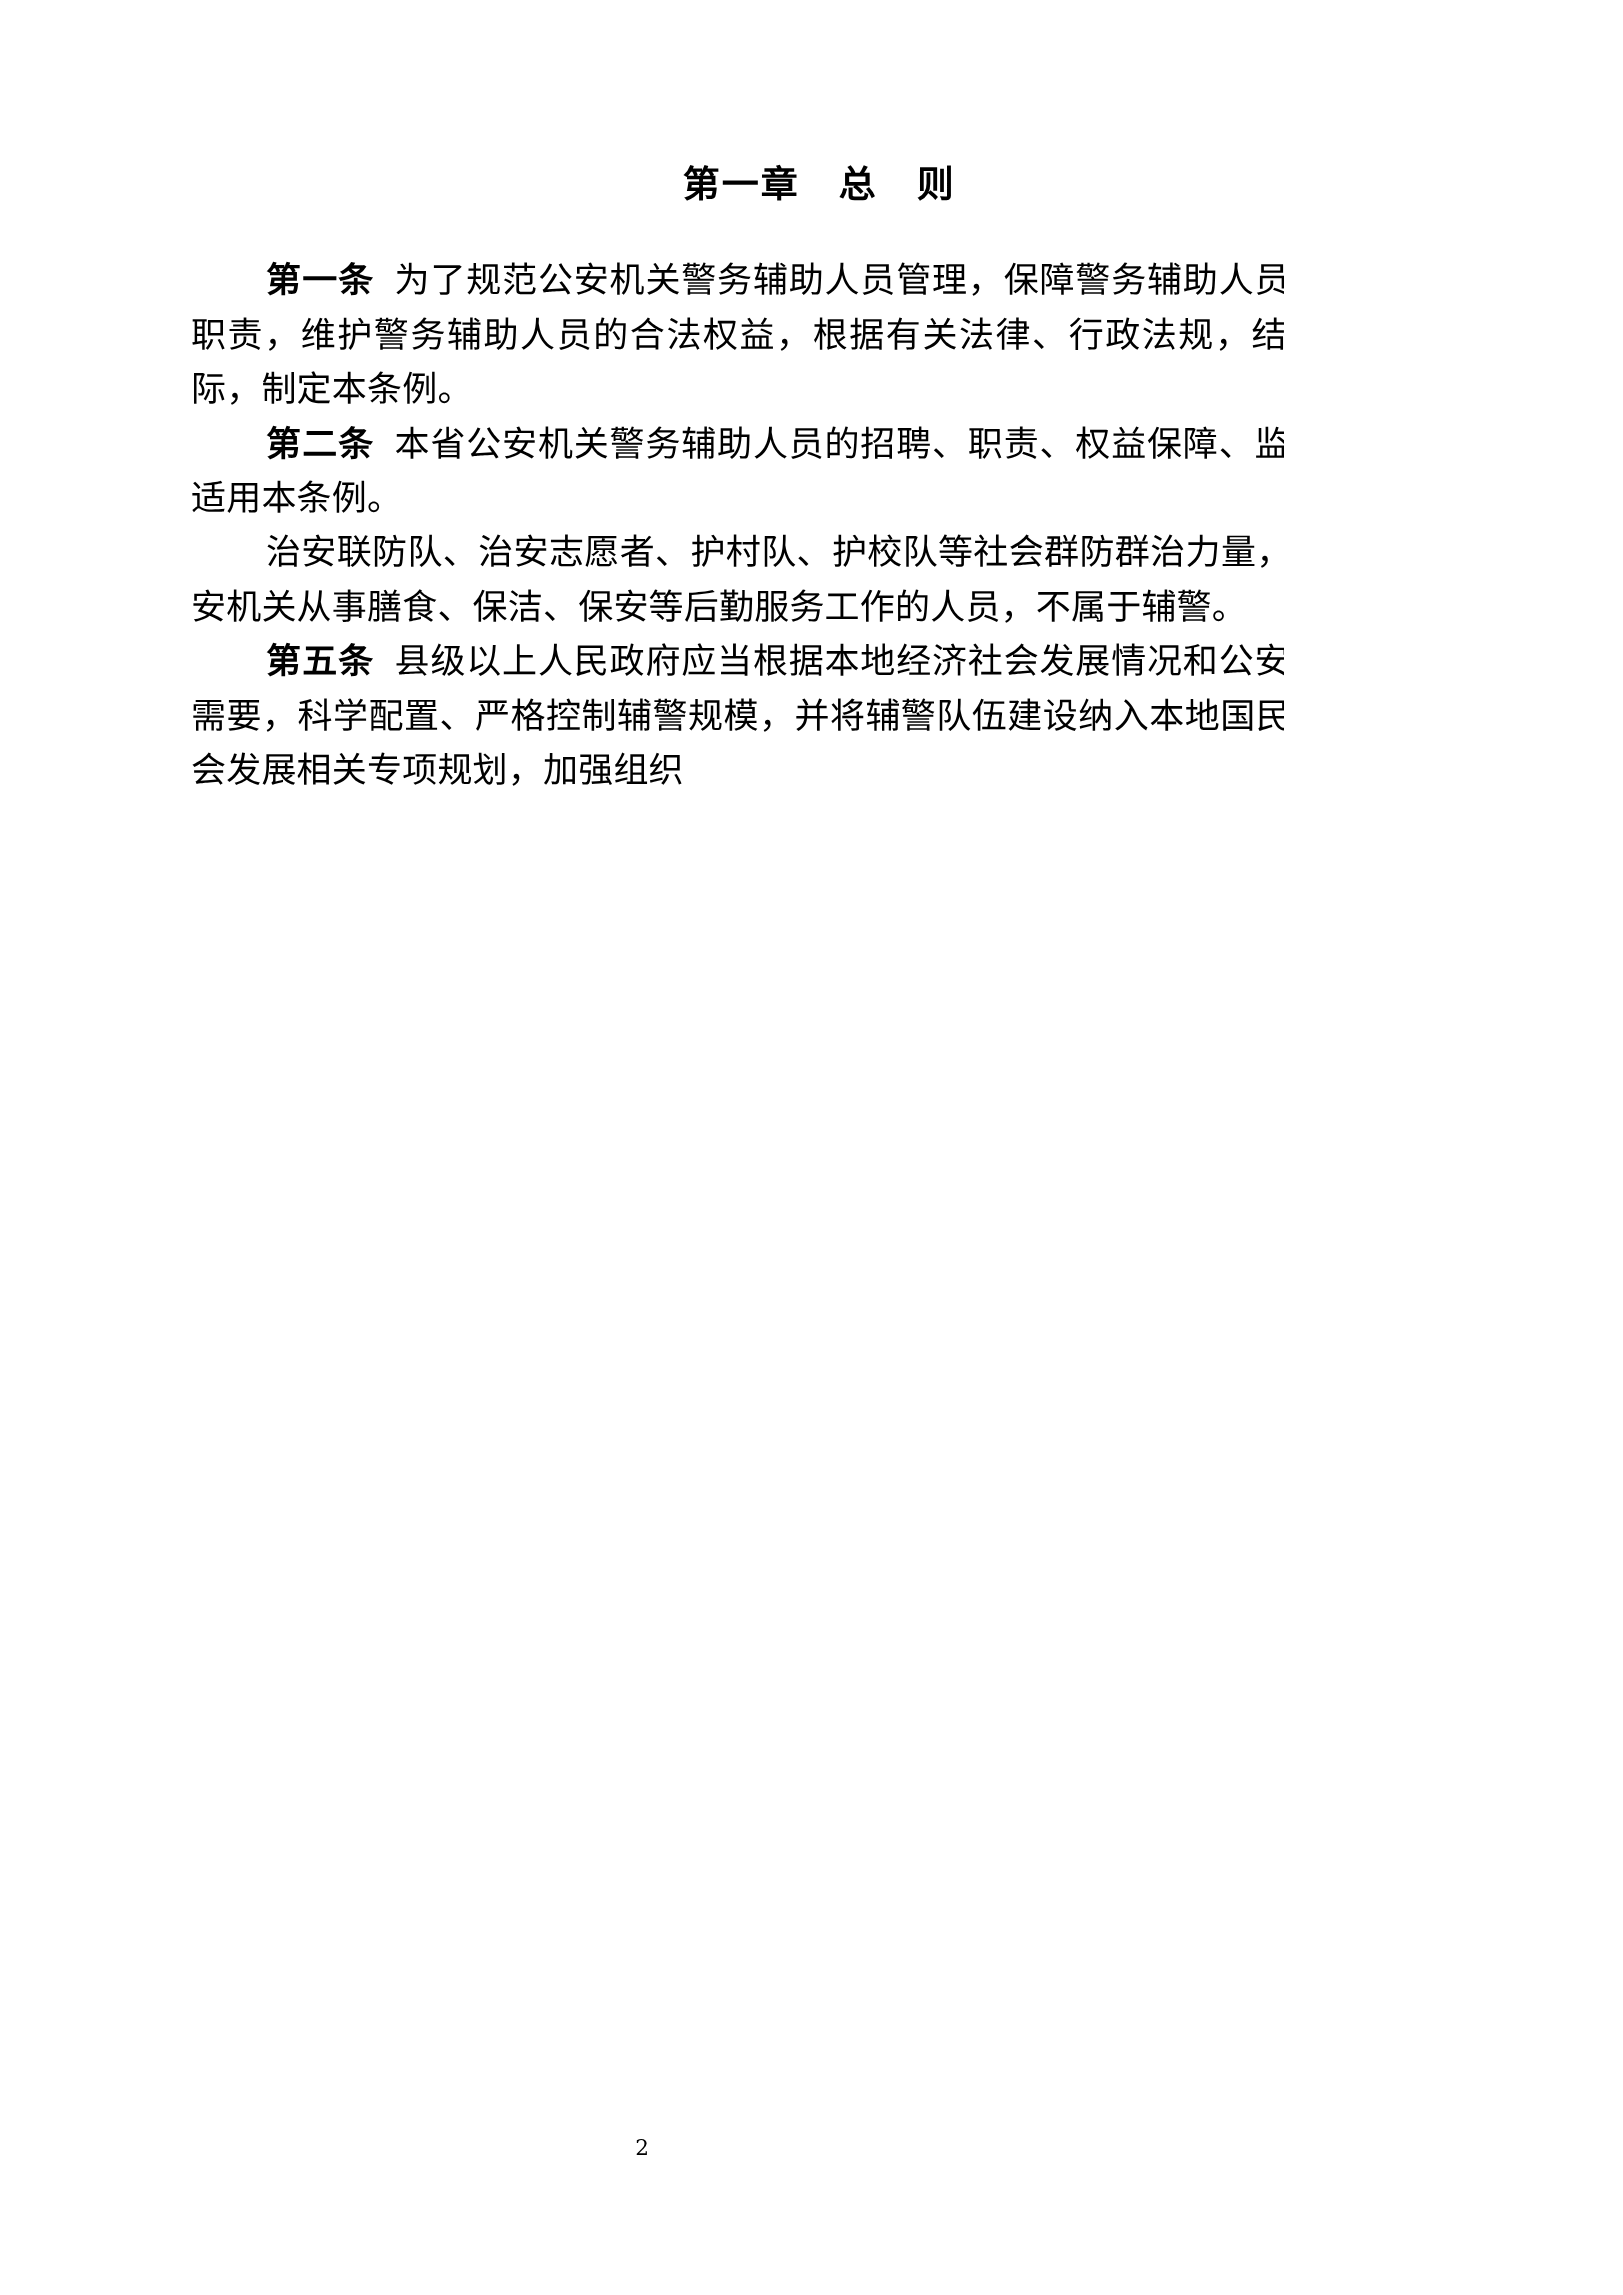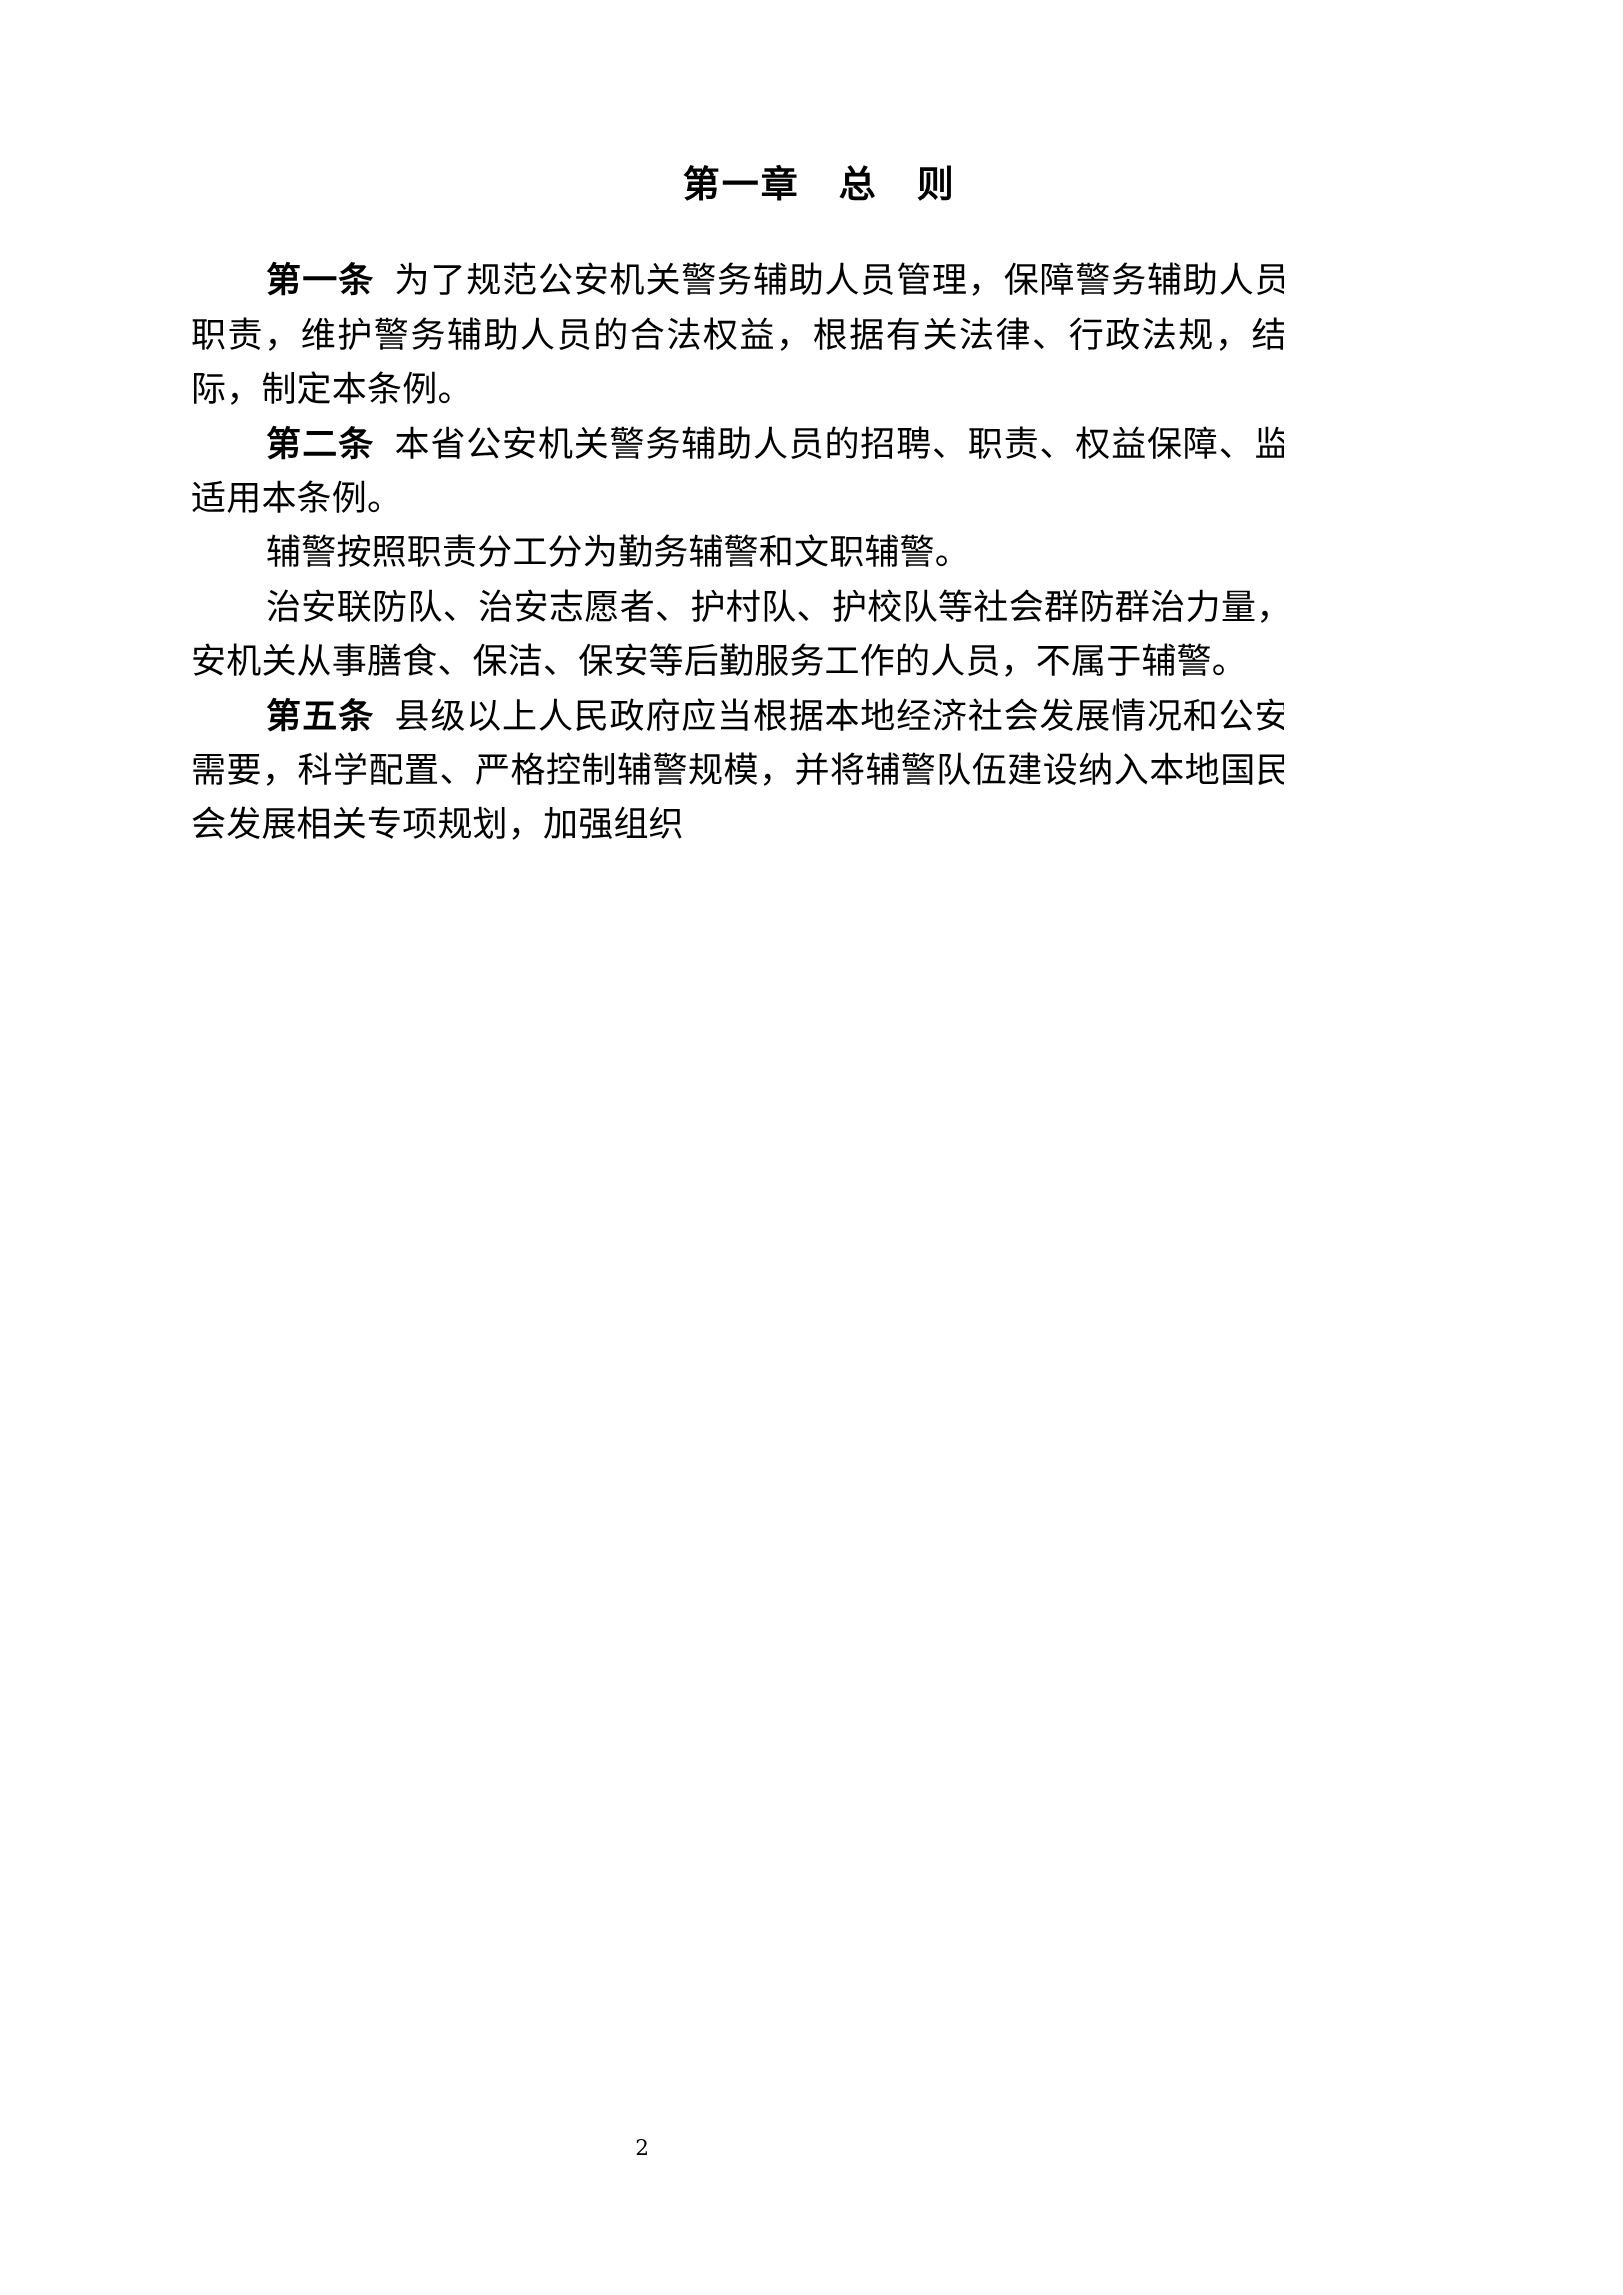--- a/index.html
+++ b/index.html
@@ -78,23 +78,20 @@
 
     <p class="para">
       <span class="art-no">第一条</span><span class="gap"></span><span>为了规范公安机关警务辅助人员管理，保障警务辅助人员依法履行职责，维护警务辅助人员的合法权益，根据有关法律、行政法规，结合本省实际，制定本条例。</span>
     </p>
 
     <p class="para">
       <span class="art-no">第二条</span><span class="gap"></span><span>本省公安机关警务辅助人员的招聘、职责、权益保障、监督管理等适用本条例。</span>
     </p>
 
 
-    <p class="para">
-      <span>辅警按照职责分工分为勤务辅警和文职辅警。</span>
-    </p>
 
     <p class="para">
       <span>治安联防队、治安志愿者、护村队、护校队等社会群防群治力量，以及在公安机关从事膳食、保洁、保安等后勤服务工作的人员，不属于辅警。</span>
     </p>
 
 
 
     <p class="para">
       <span class="art-no">第五条</span><span class="gap"></span><span>县级以上人民政府应当根据本地经济社会发展情况和公安工作实际需要，科学配置、严格控制辅警规模，并将辅警队伍建设纳入本地国民经济和社会发展相关专项规划，加强组织</span>
     </p>

